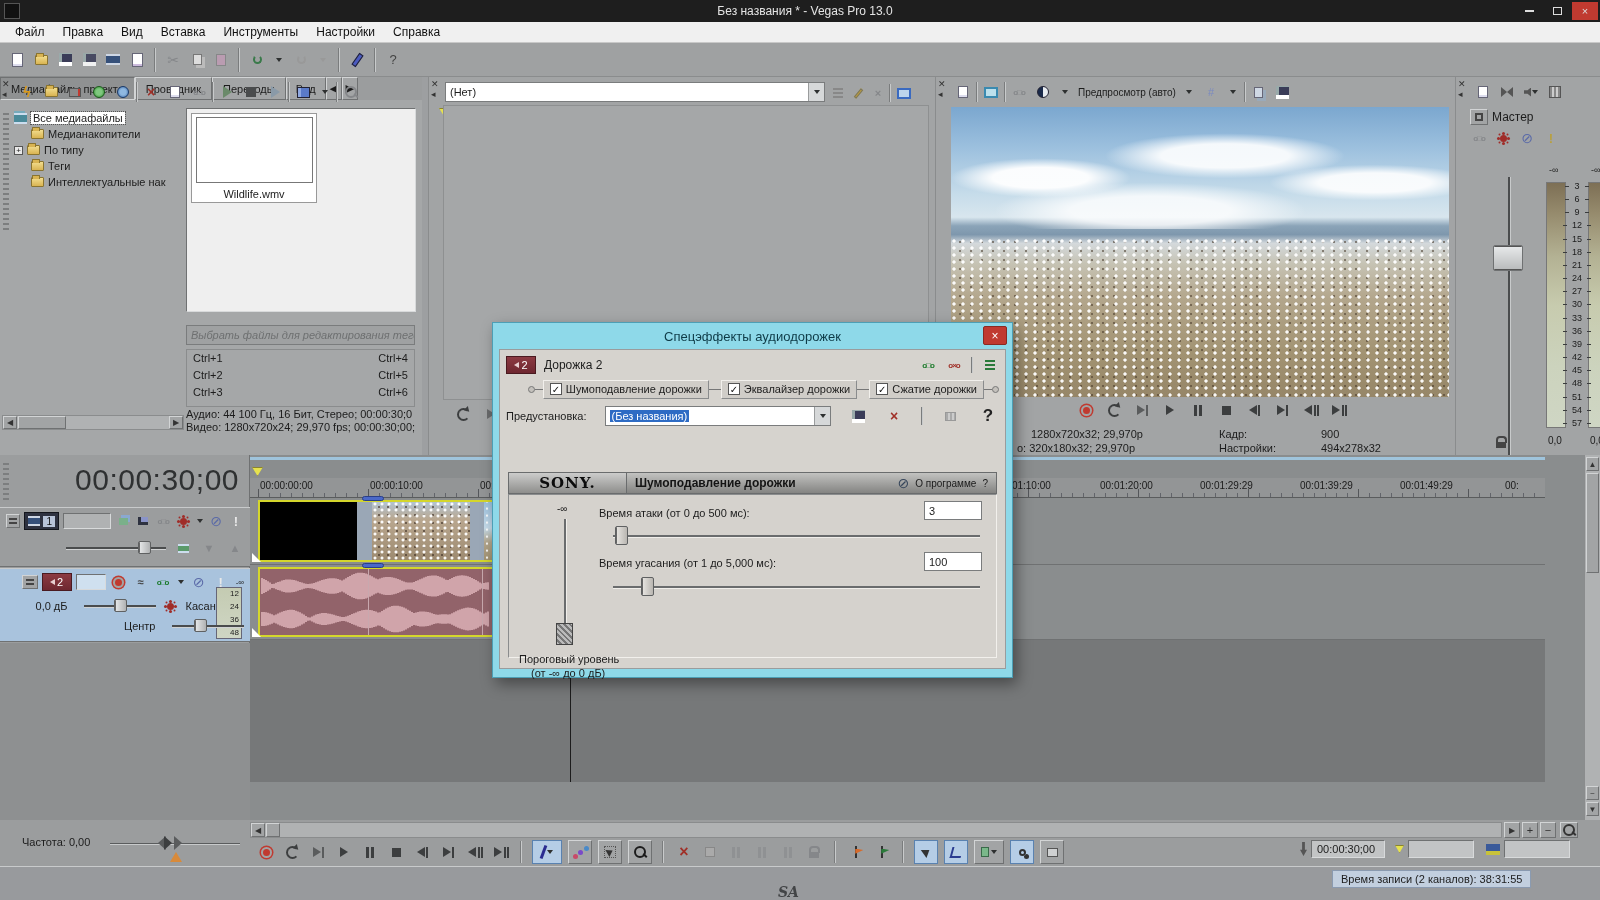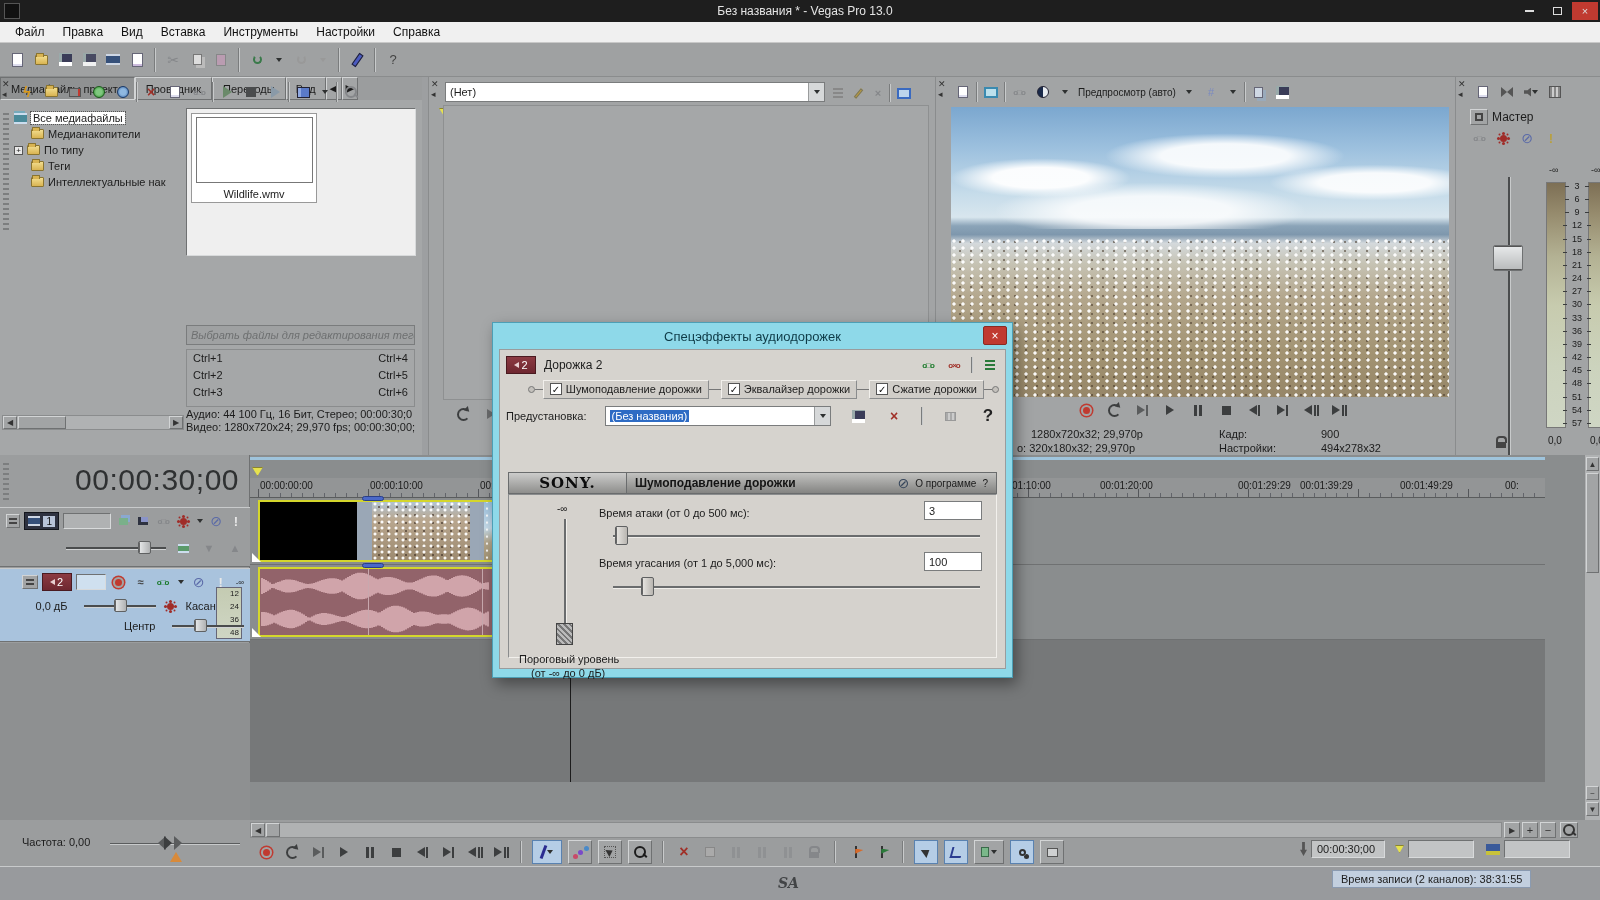--- a/index.html
+++ b/index.html
@@ -50,21 +50,21 @@
   .toolbar{left:0;top:43px;width:1600px;height:34px;background:#9fa1a2;display:flex;align-items:center;gap:2px;padding-left:6px;border-bottom:1px solid #8a8c8d;}
   .toolbar .vsep{height:24px;margin:0 4px;}
   
   .panel-toolbar{display:flex;align-items:center;gap:2px;}
   .media-panel{left:0;top:77px;width:422px;height:378px;background:#a5a7a8;}
   .tree{left:14px;top:33px;width:170px;height:208px;}
   .tree-row{display:flex;align-items:center;height:16px;gap:4px;white-space:nowrap;overflow:hidden;}
   .tree-label{font-size:11px;}
   .tree-row.sel .tree-label{background:#fff;outline:1px dotted #555;padding:0 2px;}
   .expander{width:9px;height:9px;background:#e8e8e8;border:1px solid #555;font-size:8px;line-height:7px;text-align:center;color:#222;}
-  .thumb-area{left:186px;top:31px;width:230px;height:148px;background:#efefef;border:1px solid;border-color:#6f7172 #d8dadb #d8dadb #6f7172;}
+  .thumb-area{left:186px;top:31px;width:230px;height:204px;background:#efefef;border:1px solid;border-color:#6f7172 #d8dadb #d8dadb #6f7172;}
   .thumb-card{position:absolute;left:4px;top:4px;width:126px;height:90px;background:#fff;border:1px solid #999;}
   .thumb-img{position:absolute;left:4px;top:3px;width:117px;height:66px;border:1px solid #777;
      background:
       radial-gradient(ellipse 5px 3px at 18% 68%,#50382a 60%,transparent 70%),
       radial-gradient(ellipse 6px 4px at 36% 70%,#fcfcf8 60%,transparent 70%),
       radial-gradient(ellipse 6px 3px at 55% 69%,#4a3426 60%,transparent 70%),
       radial-gradient(ellipse 5px 3px at 72% 71%,#573e2c 60%,transparent 70%),
       radial-gradient(ellipse 5px 3px at 86% 70%,#4a3426 60%,transparent 70%),
       linear-gradient(180deg,#7fa8bc 0%,#93bcc8 22%,#6f9e96 38%,#e2ece6 46%,#9fb4a8 52%,#cdb queued 0, #cbba97 62%,#c2ad85 80%,#b5a077 100%);}
   .thumb-label{position:absolute;left:0;right:0;bottom:2px;text-align:center;font-size:11px;color:#222;}
@@ -514,21 +514,21 @@
 
     <div class="abs" style="left:250px;top:2px;width:1295px;height:3px;background:#9fc4dc;"></div>
     <div class="abs marker-tri" style="left:252px;top:12px;z-index:2;"></div>
 
     <div class="ruler"></div>
     <div class="rlabel" style="left:260px;top:25px;">00:00:00:00</div>
     <div class="rlabel" style="left:370px;top:25px;">00:00:10:00</div>
     <div class="rlabel" style="left:480px;top:25px;">00:00:20:00</div>
     <div class="rlabel" style="left:998px;top:25px;">00:01:10:00</div>
     <div class="rlabel" style="left:1100px;top:25px;">00:01:20:00</div>
-    <div class="rlabel" style="left:1200px;top:25px;margin-left:38px;">00:01:29:29</div>
+    <div class="rlabel" style="left:1200px;top:25px;">00:01:29:29</div>
     <div class="rlabel" style="left:1300px;top:25px;">00:01:39:29</div>
     <div class="rlabel" style="left:1400px;top:25px;">00:01:49:29</div>
     <div class="rlabel" style="left:1505px;top:25px;">00:</div>
 
     <div class="lane" style="top:44px;height:66px;">
       <div class="clip" style="left:8px;top:1px;width:236px;height:62px;">
         <div class="frame" style="left:0;width:97px;background:#000;"></div>
         <div class="frame birds-mini" style="left:112px;width:98px;"></div>
         <div class="frame birds-sky" style="left:224px;width:8px;"></div>
         <div class="abs" style="left:-8px;bottom:-2px;border-left:9px solid #fff;border-top:9px solid transparent;"></div>
@@ -729,21 +729,21 @@
       <span style="width:7px;height:14px;background:#555;clip-path:polygon(30% 0,70% 0,70% 55%,100% 55%,50% 100%,0 55%,30% 55%);"></span>
       <div class="field" style="width:74px;height:18px;">00:00:30;00</div>
       <span class="marker-tri" style="width:9px;height:8px;margin-left:6px;"></span>
       <div class="field" style="width:66px;height:18px;"></div>
       <span style="width:14px;height:11px;background:#3a5a9a;box-shadow:inset 0 -4px 0 #c8c23a;margin-left:8px;"></span>
       <div class="field" style="width:66px;height:18px;"></div>
     </div>
   </div>
 
   <div class="abs statusbar">
-    <span class="abs" style="left:778px;top:8px;font-family:'DejaVu Serif',serif;font-style:italic;font-weight:bold;font-size:14px;color:#42444 6;color:#424446;">SA</span>
+    <span class="abs" style="left:778px;top:17px;font-family:'DejaVu Serif',serif;font-style:italic;font-weight:bold;font-size:14px;color:#42444 6;color:#424446;">SA</span>
     <div class="abs" style="left:1332px;top:3px;padding:2px 8px;background:#c2cfdf;border:1px solid #8a9ab0;font-size:11px;">Время записи (2 каналов): 38:31:55</div>
   </div>
 
   <div class="abs dialog">
     <div class="dlg-title">
       <span>Спецэффекты аудиодорожек</span>
       <div class="dlg-close">×</div>
     </div>
     <div class="dlg-body">
 

